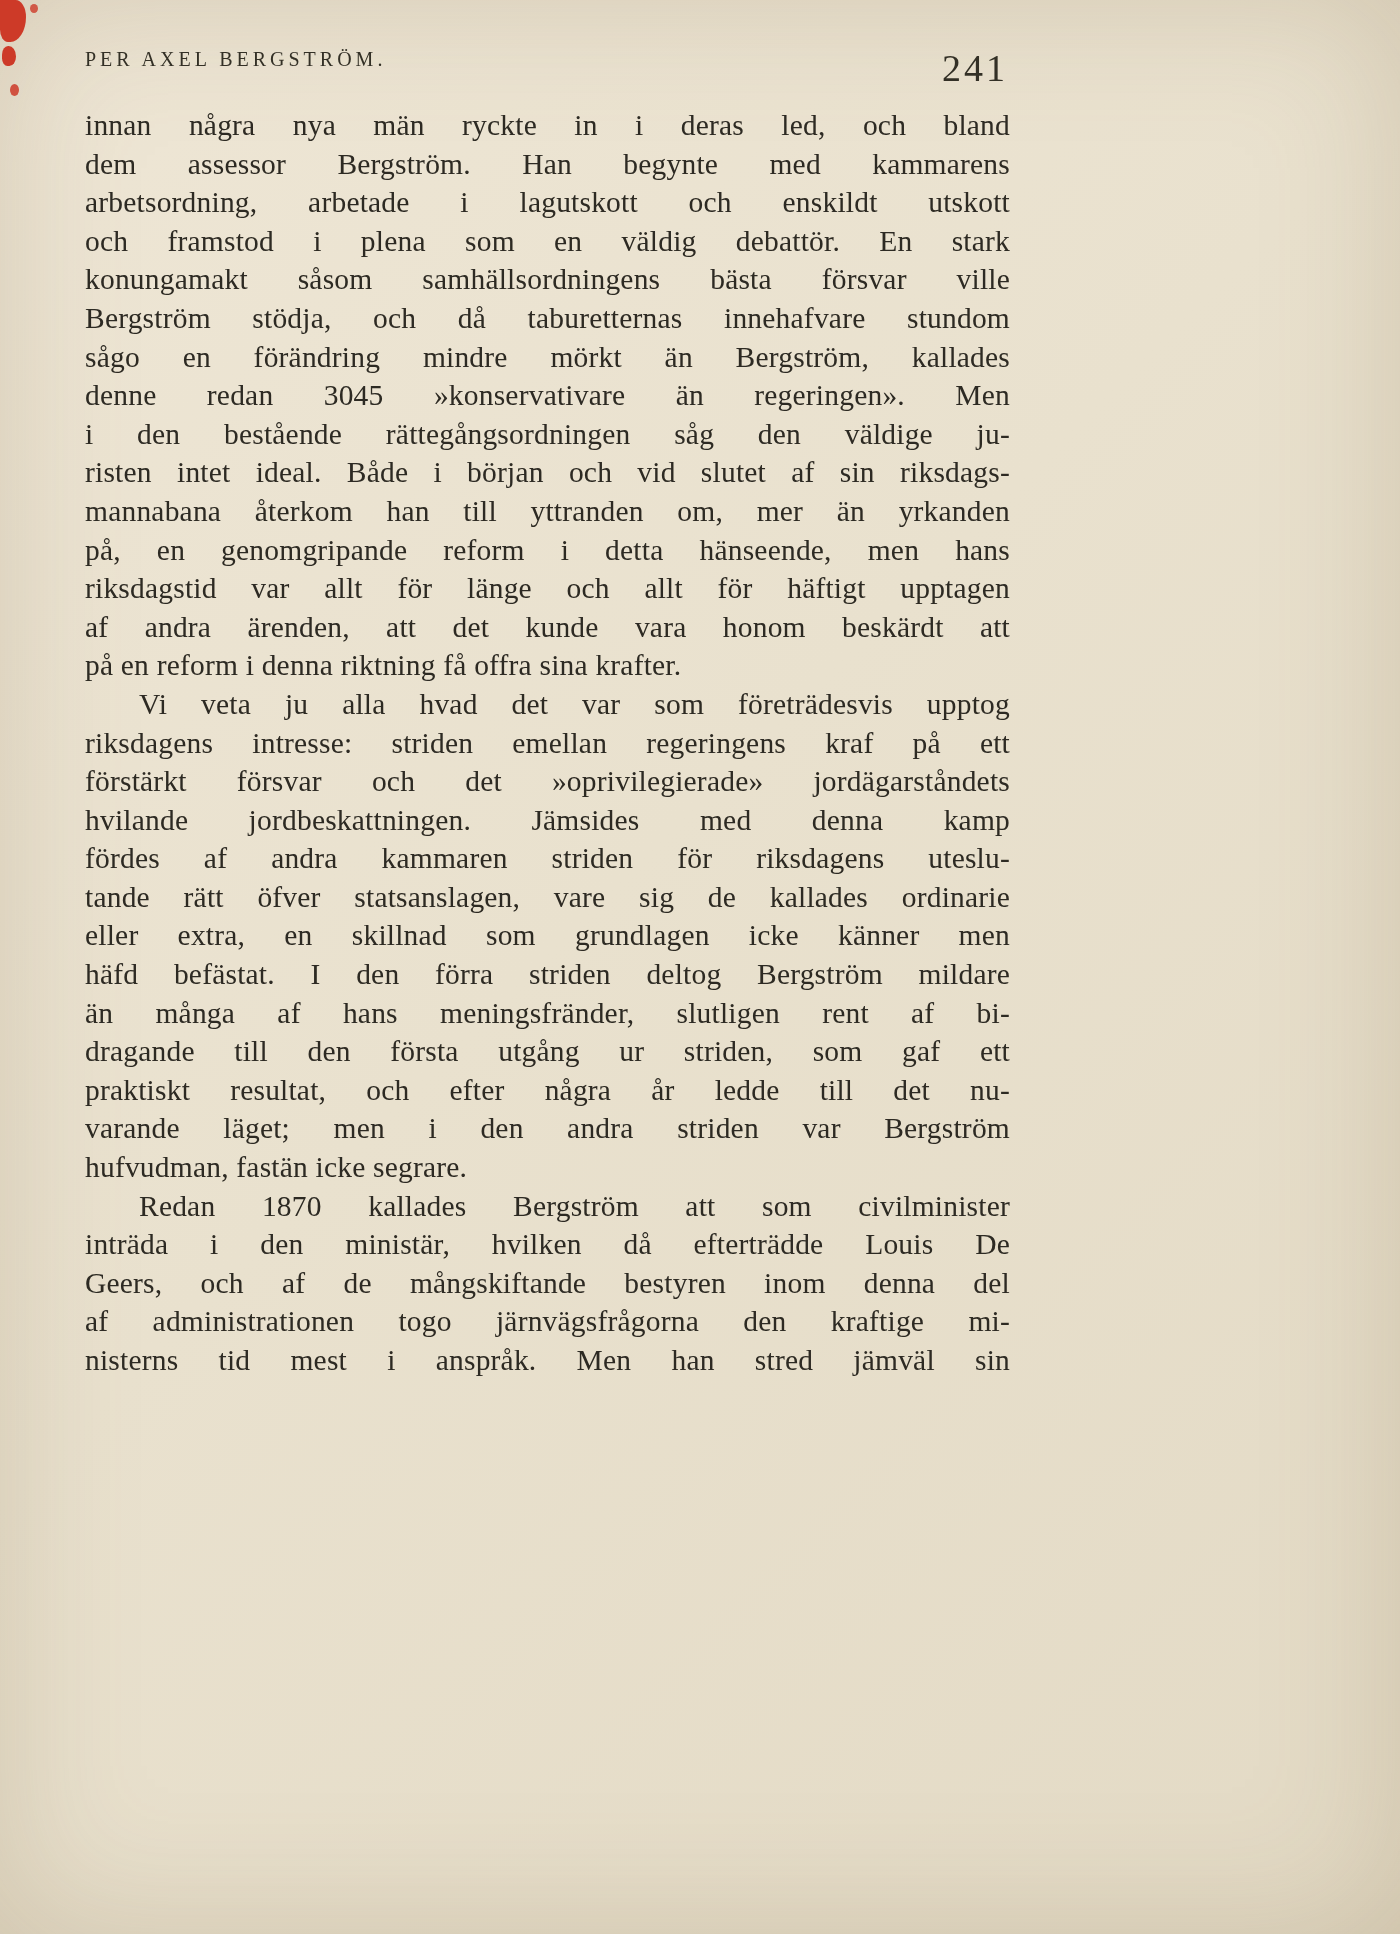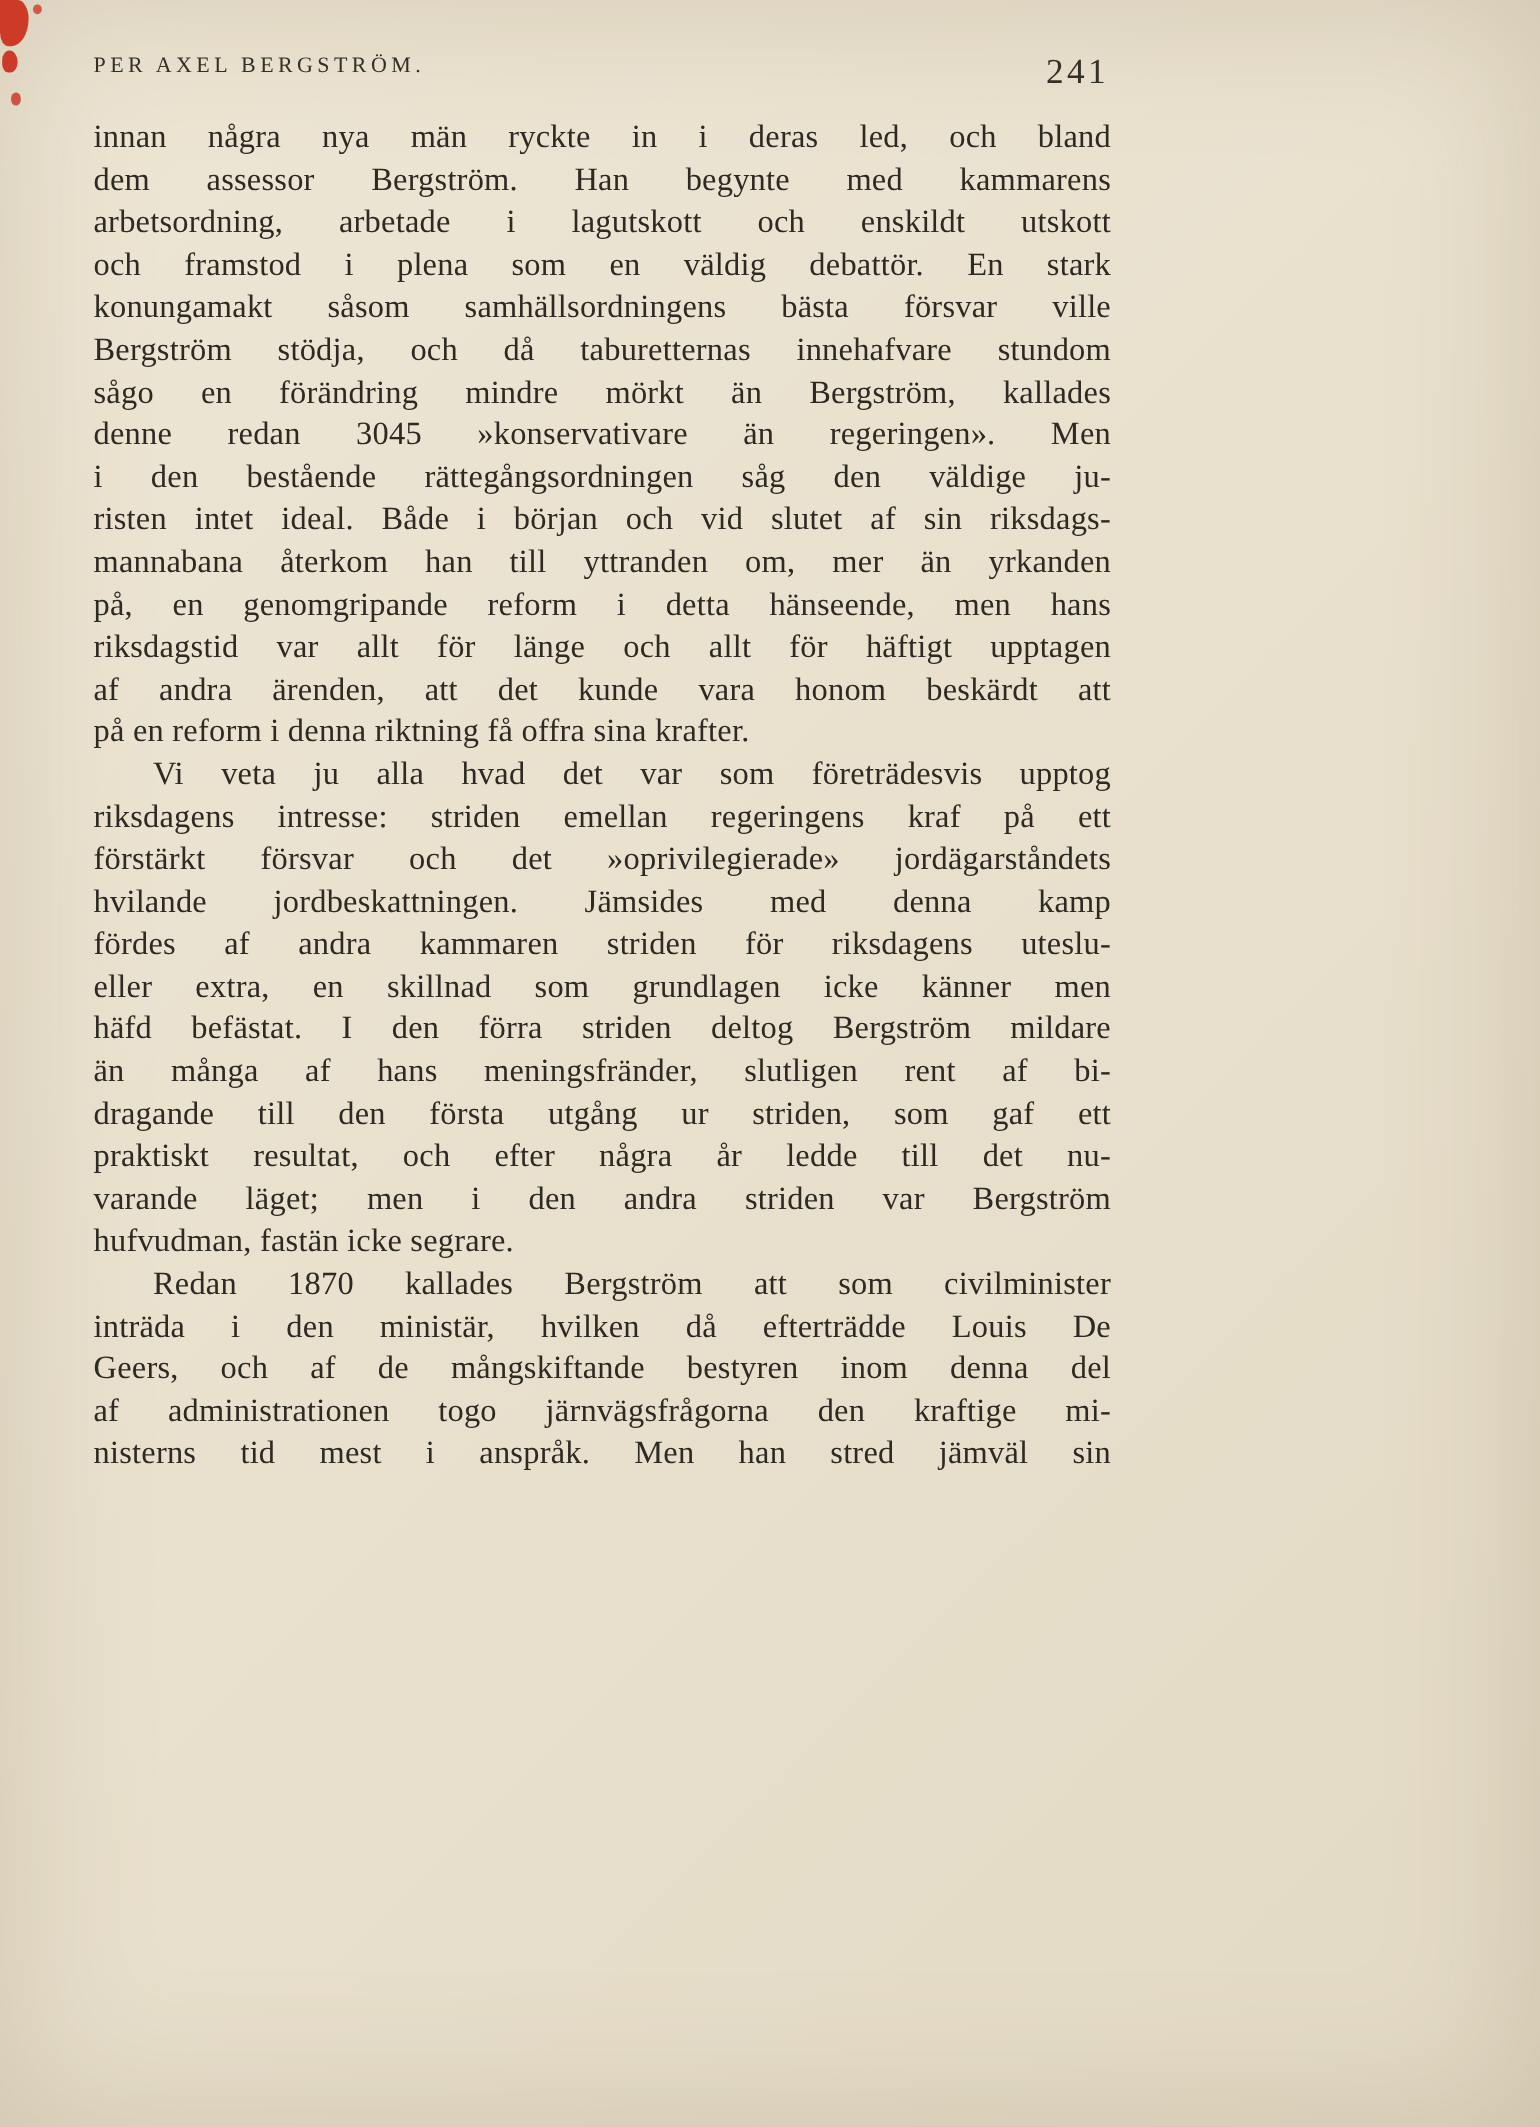--- a/index.html
+++ b/index.html
@@ -37,21 +37,21 @@
     left: 0; right: 0;
     text-align: left;
     font-size: 20px;
     letter-spacing: 4px;
     color: #333026;
   }
   .page-number {
     position: absolute;
     right: 2px;
     top: -2px;
-    font-size: 32px;
+    font-size: 38px;
     letter-spacing: 3px;
     color: #333026;
     text-align: right;
   }
 
   .text-block {
     position: absolute;
     left: 85px;
     top: 106px;
     width: 925px;
@@ -101,20 +101,21 @@
         <div class="line">riksdagstid var allt för länge och allt för häftigt upptagen</div>
         <div class="line">af andra ärenden, att det kunde vara honom beskärdt att</div>
         <div class="line last">på en reform i denna riktning få offra sina krafter.</div>
       </div>
       <div class="paragraph">
         <div class="line indent">Vi veta ju alla hvad det var som företrädesvis upptog</div>
         <div class="line">riksdagens intresse: striden emellan regeringens kraf på ett</div>
         <div class="line">förstärkt försvar och det »oprivilegierade» jordägarståndets</div>
         <div class="line">hvilande jordbeskattningen. Jämsides med denna kamp</div>
         <div class="line">fördes af andra kammaren striden för riksdagens uteslu-</div>
+        <div class="line">tande rätt öfver statsanslagen, vare sig de kallades ordinarie</div>
         <div class="line">eller extra, en skillnad som grundlagen icke känner men</div>
         <div class="line">häfd befästat. I den förra striden deltog Bergström mildare</div>
         <div class="line">än många af hans meningsfränder, slutligen rent af bi-</div>
         <div class="line">dragande till den första utgång ur striden, som gaf ett</div>
         <div class="line">praktiskt resultat, och efter några år ledde till det nu-</div>
         <div class="line">varande läget; men i den andra striden var Bergström</div>
         <div class="line last">hufvudman, fastän icke segrare.</div>
       </div>
       <div class="paragraph">
         <div class="line indent">Redan 1870 kallades Bergström att som civilminister</div>

